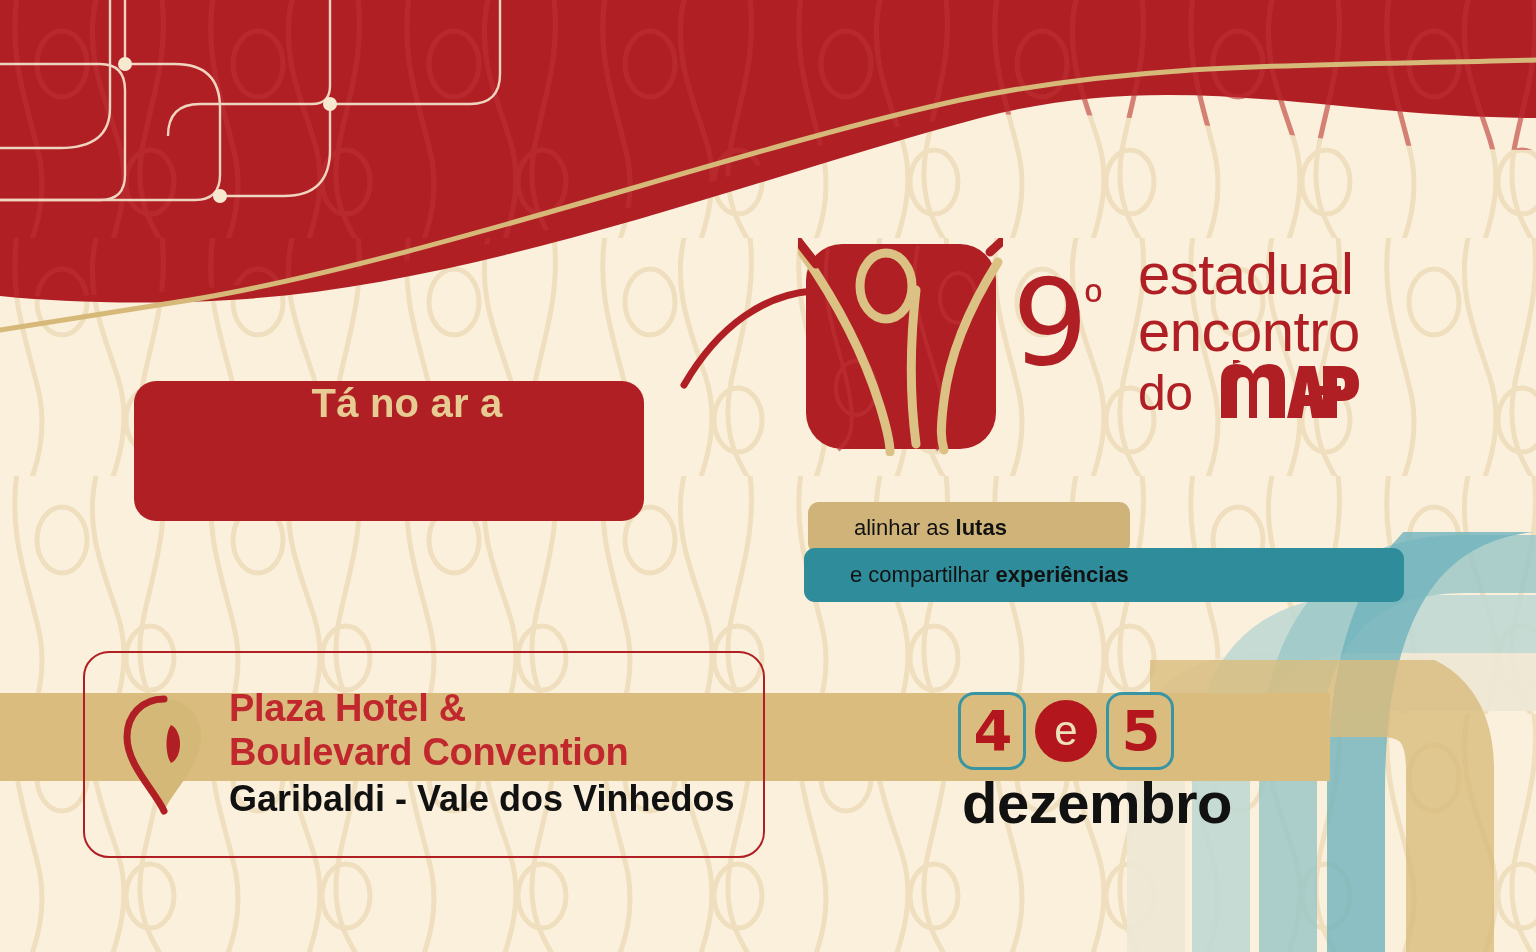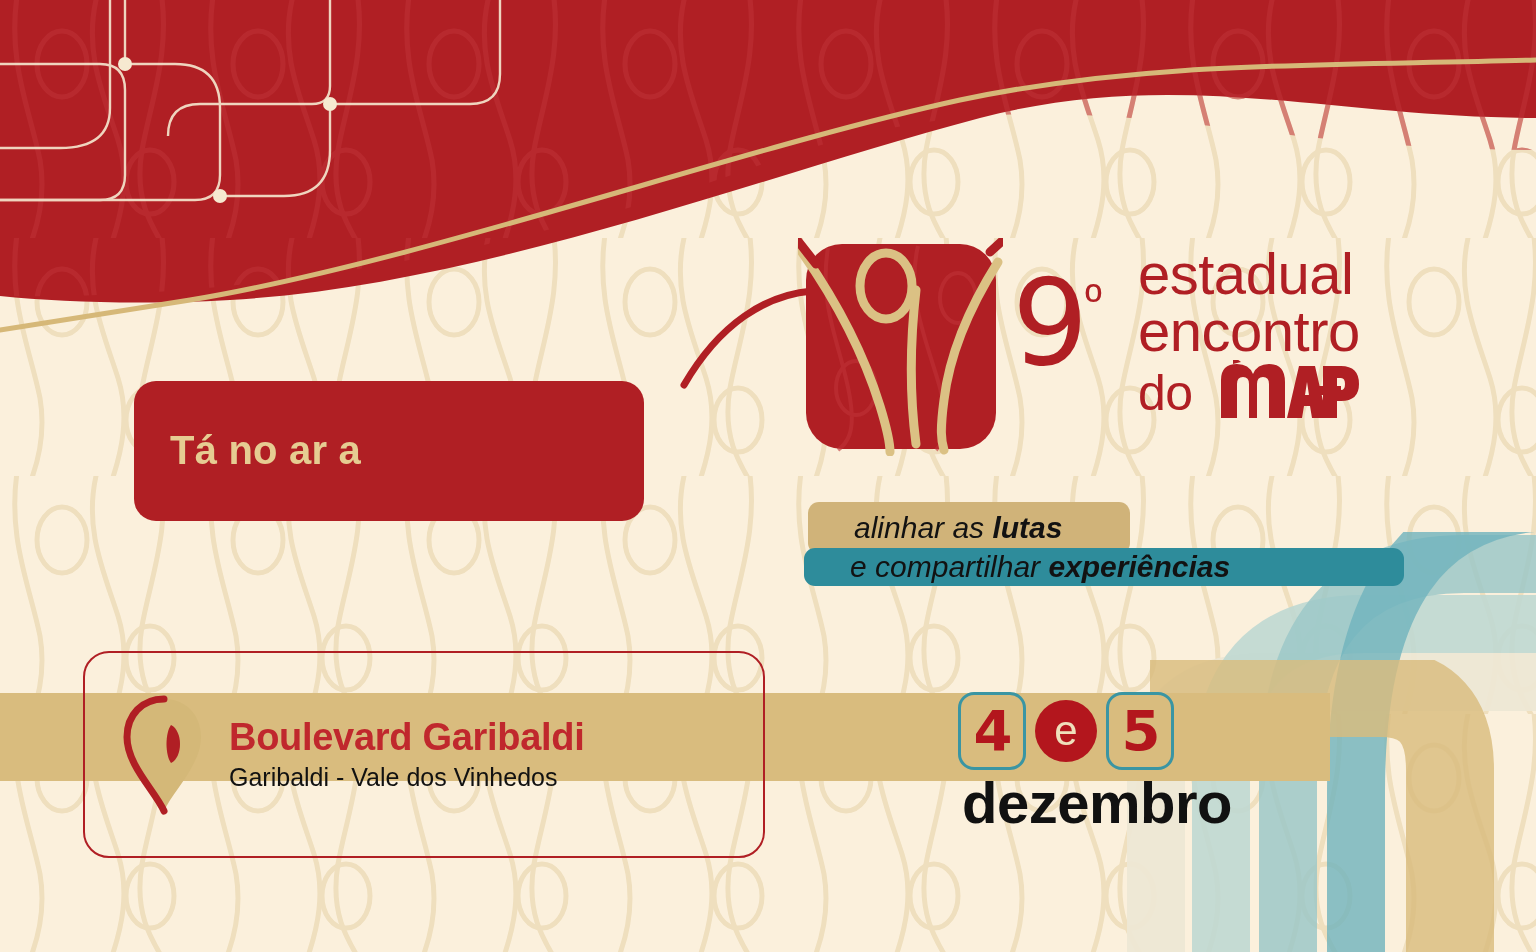--- a/index.html
+++ b/index.html
@@ -32,21 +32,21 @@
     background:#D9BC7E;
   }
   .gold-band-curve{position:absolute;left:1150px;top:660px;width:390px;height:292px;}
 
   
   .headline{
     position:absolute;left:134px;top:381px;
     width:510px;height:140px;
     background:#B01F24;
     border-radius:22px;
-    display:flex;flex-direction:column;justify-content:center;
+    display:flex;flex-direction:row;justify-content:center;
     padding-left:36px;box-sizing:border-box;
   }
   .headline span{
     display:block;
     color:#E6CC92;
     font-size:40px;
     font-weight:700;
     line-height:1.13;
     letter-spacing:.2px;
   }
@@ -75,45 +75,45 @@
 
   
   .tag-gold{
     position:absolute;left:808px;top:502px;
     width:322px;height:52px;background:#D0B379;
     border-radius:11px;
     display:flex;align-items:center;padding-left:46px;box-sizing:border-box;
   }
   .tag-teal{
     position:absolute;left:804px;top:548px;
-    width:600px;height:38px;background:#2E8C9B;
+    width:600px;height:54px;background:#2E8C9B;
     border-radius:11px;
     display:flex;align-items:center;padding-left:46px;box-sizing:border-box;
   }
   .tag-gold span,.tag-teal span{
-    color:#121212;font-size:30px;letter-spacing:0;white-space:nowrap;font-style:italic;
+    color:#121212;font-size:22px;letter-spacing:0;white-space:nowrap;
   }
   .tag-gold b,.tag-teal b{font-weight:800;}
 
   
   .venue{
     position:absolute;left:83px;top:651px;
     width:678px;height:203px;
     border:2px solid #B01F24;border-radius:26px;
     background:transparent;
     display:flex;align-items:center;
   }
   .pin{width:86px;height:120px;margin-left:36px;flex:0 0 auto;}
   .venue-text{margin-left:22px;}
   .venue-text .v1,.venue-text .v2{
     display:block;color:#C0282D;font-size:38px;font-weight:800;line-height:1.16;
     letter-spacing:-.3px;white-space:nowrap;
   }
   .venue-text .v3{
-    display:block;color:#111;font-size:25px;font-weight:400;line-height:1.3;
+    display:block;color:#111;font-size:36px;font-weight:700;line-height:1.3;
     margin-top:2px;white-space:nowrap;
   }
 
   
   .dates{position:absolute;left:958px;top:690px;width:340px;height:160px;}
   .date-row{display:flex;align-items:center;gap:9px;height:82px;}
   .daybox{
     width:62px;height:72px;
     border:3px solid #3A95A3;border-radius:16px;
     display:flex;align-items:center;justify-content:center;
@@ -267,21 +267,22 @@
     </span>
   </div>
 
   <div class="venue">
     <svg class="pin" viewBox="0 0 86 120">
       <path d="M43 4 C 21 4, 6 20, 6 42 C 6 70, 34 96, 43 116 C 52 96, 80 70, 80 42 C 80 20, 65 4, 43 4 Z" fill="#D4B878"></path>
       <path d="M43 4 C 21 4, 6 20, 6 42 C 6 70, 34 96, 43 116" fill="none" stroke="#B01F24" stroke-width="7" stroke-linecap="round"></path>
       <path d="M50 30 C 62 36, 62 62, 50 68 C 44 60, 44 38, 50 30 Z" fill="#B01F24"></path>
     </svg>
     <div class="venue-text">
-      <span class="v2">Boulevard Garibaldi</span>
+      <span class="v1">Plaza Hotel &amp;</span>
+      <span class="v2">Boulevard Convention</span>
       <span class="v3">Garibaldi - Vale dos Vinhedos</span>
     </div>
   </div>
 
   <div class="dates">
     <div class="date-row">
       <div class="daybox">
         <span>4</span>
       </div>
       <div class="ecirc">

